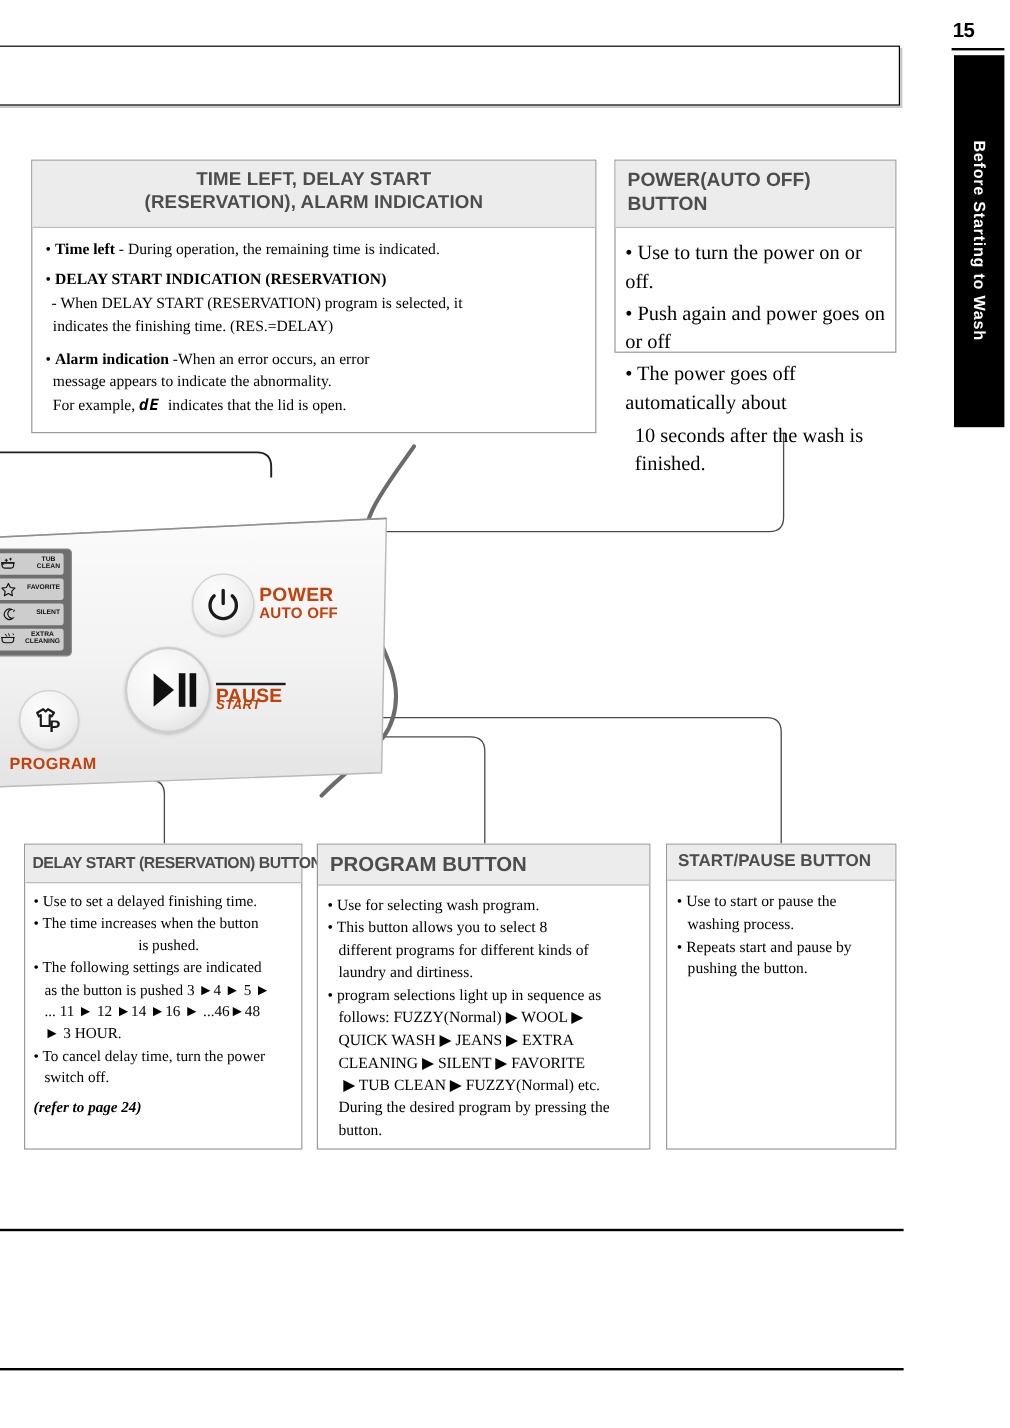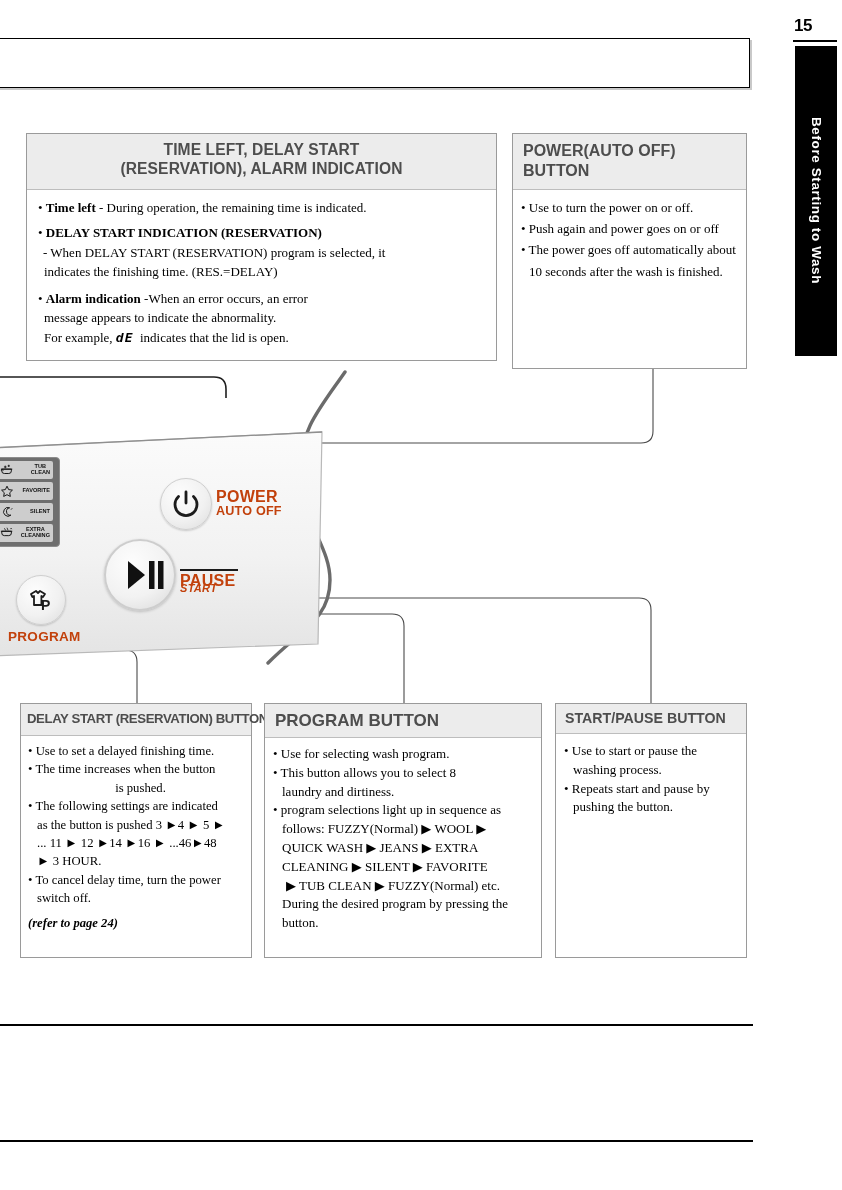--- a/index.html
+++ b/index.html
@@ -37,23 +37,23 @@
   #box-timeleft{left:26px;top:133px;width:471px;height:228px;}
   #box-timeleft .hd{height:56px;font-size:15.6px;text-align:center;line-height:1.2;
     padding-top:7px;letter-spacing:.1px;}
   #box-timeleft .bd{padding:9px 11px;font-size:13px;line-height:1.42;}
   #box-timeleft .bd p{margin:0 0 7px 0;}
   .b{font-weight:bold;}
   .lcd{font-family:"DejaVu Sans Mono",monospace;font-weight:bold;font-style:italic;
        font-size:13px;letter-spacing:1px;}
 
   
-  #box-power{left:512px;top:133px;width:235px;height:236px;}
+  #box-power{left:512px;top:133px;width:235px;height:161px;}
   #box-power .hd{height:56px;font-size:16px;text-align:left;padding:7px 0 0 10px;line-height:1.25;}
-  #box-power .bd{padding:9px 8px;font-size:13px;line-height:1.4;}
+  #box-power .bd{padding:9px 8px;font-size:17px;line-height:1.4;}
   #box-power .bd p{margin:0 0 3px 0;}
 
   
   #box-delay{left:20px;top:703px;width:232px;height:255px;}
   #box-delay .hd{height:32px;font-size:13.2px;padding:7px 0 0 6px;letter-spacing:-.4px;white-space:nowrap;}
   #box-delay .bd{padding:7px 7px 6px 7px;font-size:12.7px;line-height:1.37;}
   #box-delay .bd p{margin:0 0 1px 0;}
   .note{font-weight:bold;font-style:italic;margin-top:7px !important;font-size:12.6px;}
 
   
@@ -283,20 +283,21 @@
       <p style="margin-left:9px;"><span>switch off.</span></p>
       <p class="note">(refer to page 24)</p>
     </div>
   </div>
 
   <div class="callout" id="box-program">
     <div class="hd">PROGRAM BUTTON</div>
     <div class="bd">
       <p><span class="bullet">•</span> <span>Use for selecting wash program.</span></p>
       <p><span class="bullet">•</span> <span>This button allows you to  select 8</span></p>
+      <p style="margin-left:9px;"><span>different  programs for  different kinds  of</span></p>
       <p style="margin-left:9px;"><span>laundry and dirtiness.</span></p>
       <p><span class="bullet">•</span> <span>program selections light up in sequence as</span></p>
       <p style="margin-left:9px;"><span>follows: FUZZY(Normal)  ▶  WOOL ▶</span></p>
       <p style="margin-left:9px;"><span>QUICK WASH ▶ JEANS ▶  EXTRA</span></p>
       <p style="margin-left:9px;"><span>CLEANING  ▶ SILENT  ▶ FAVORITE</span></p>
       <p style="margin-left:13px;"><span>▶ TUB CLEAN ▶ FUZZY(Normal) etc.</span></p>
       <p style="margin-left:9px;"><span>During the desired program by pressing the</span></p>
       <p style="margin-left:9px;"><span>button.</span></p>
     </div>
   </div>

